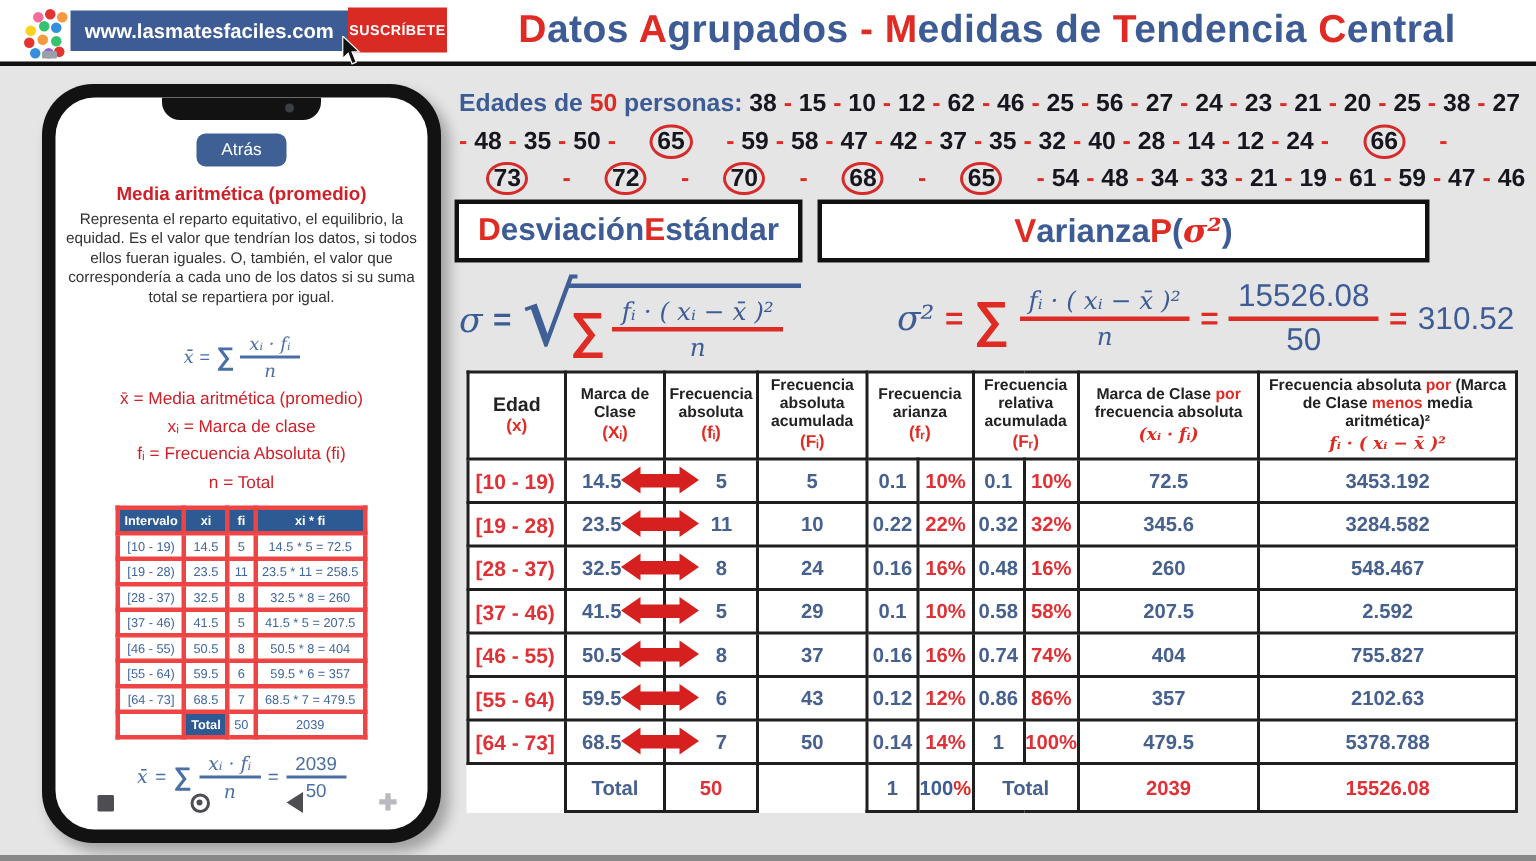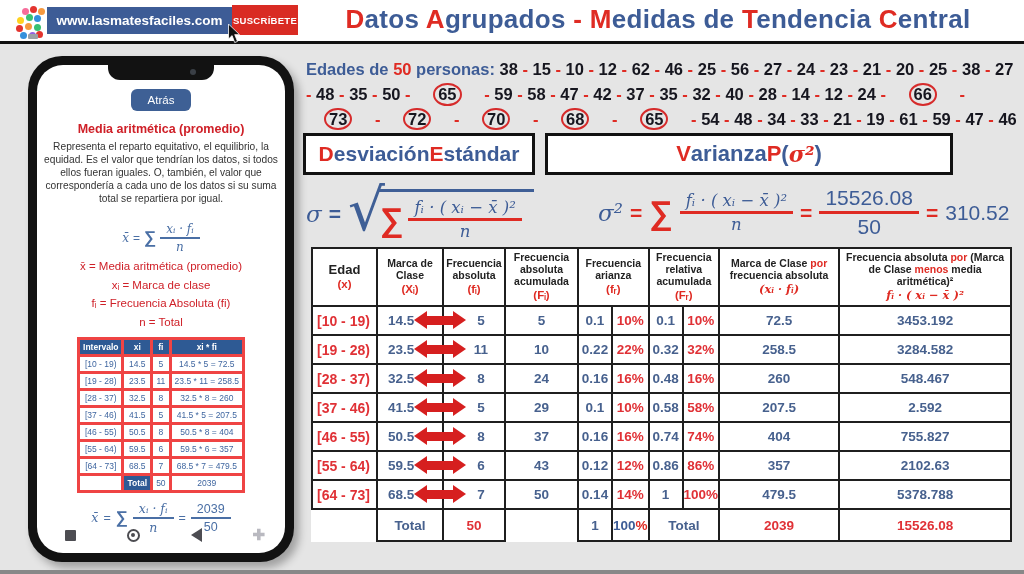--- a/index.html
+++ b/index.html
@@ -359,21 +359,21 @@
         </tr>
         <tr>
           <td class="td-edad">[19 - 28)</td>
           <td class="td-marca"><span>23.5</span><span class="dblarrow"></span></td>
           <td class="td-fabs">11</td>
           <td class="td-num">10</td>
           <td class="td-num">0.22</td>
           <td class="td-pct">22%</td>
           <td class="td-num">0.32</td>
           <td class="td-pct">32%</td>
-          <td class="td-num">258.5</td>
+          <td class="td-num">345.6</td>
           <td class="td-num">3284.582</td>
         </tr>
         <tr>
           <td class="td-edad">[28 - 37)</td>
           <td class="td-marca"><span>32.5</span><span class="dblarrow"></span></td>
           <td class="td-fabs">8</td>
           <td class="td-num">24</td>
           <td class="td-num">0.16</td>
           <td class="td-pct">16%</td>
           <td class="td-num">0.48</td>

